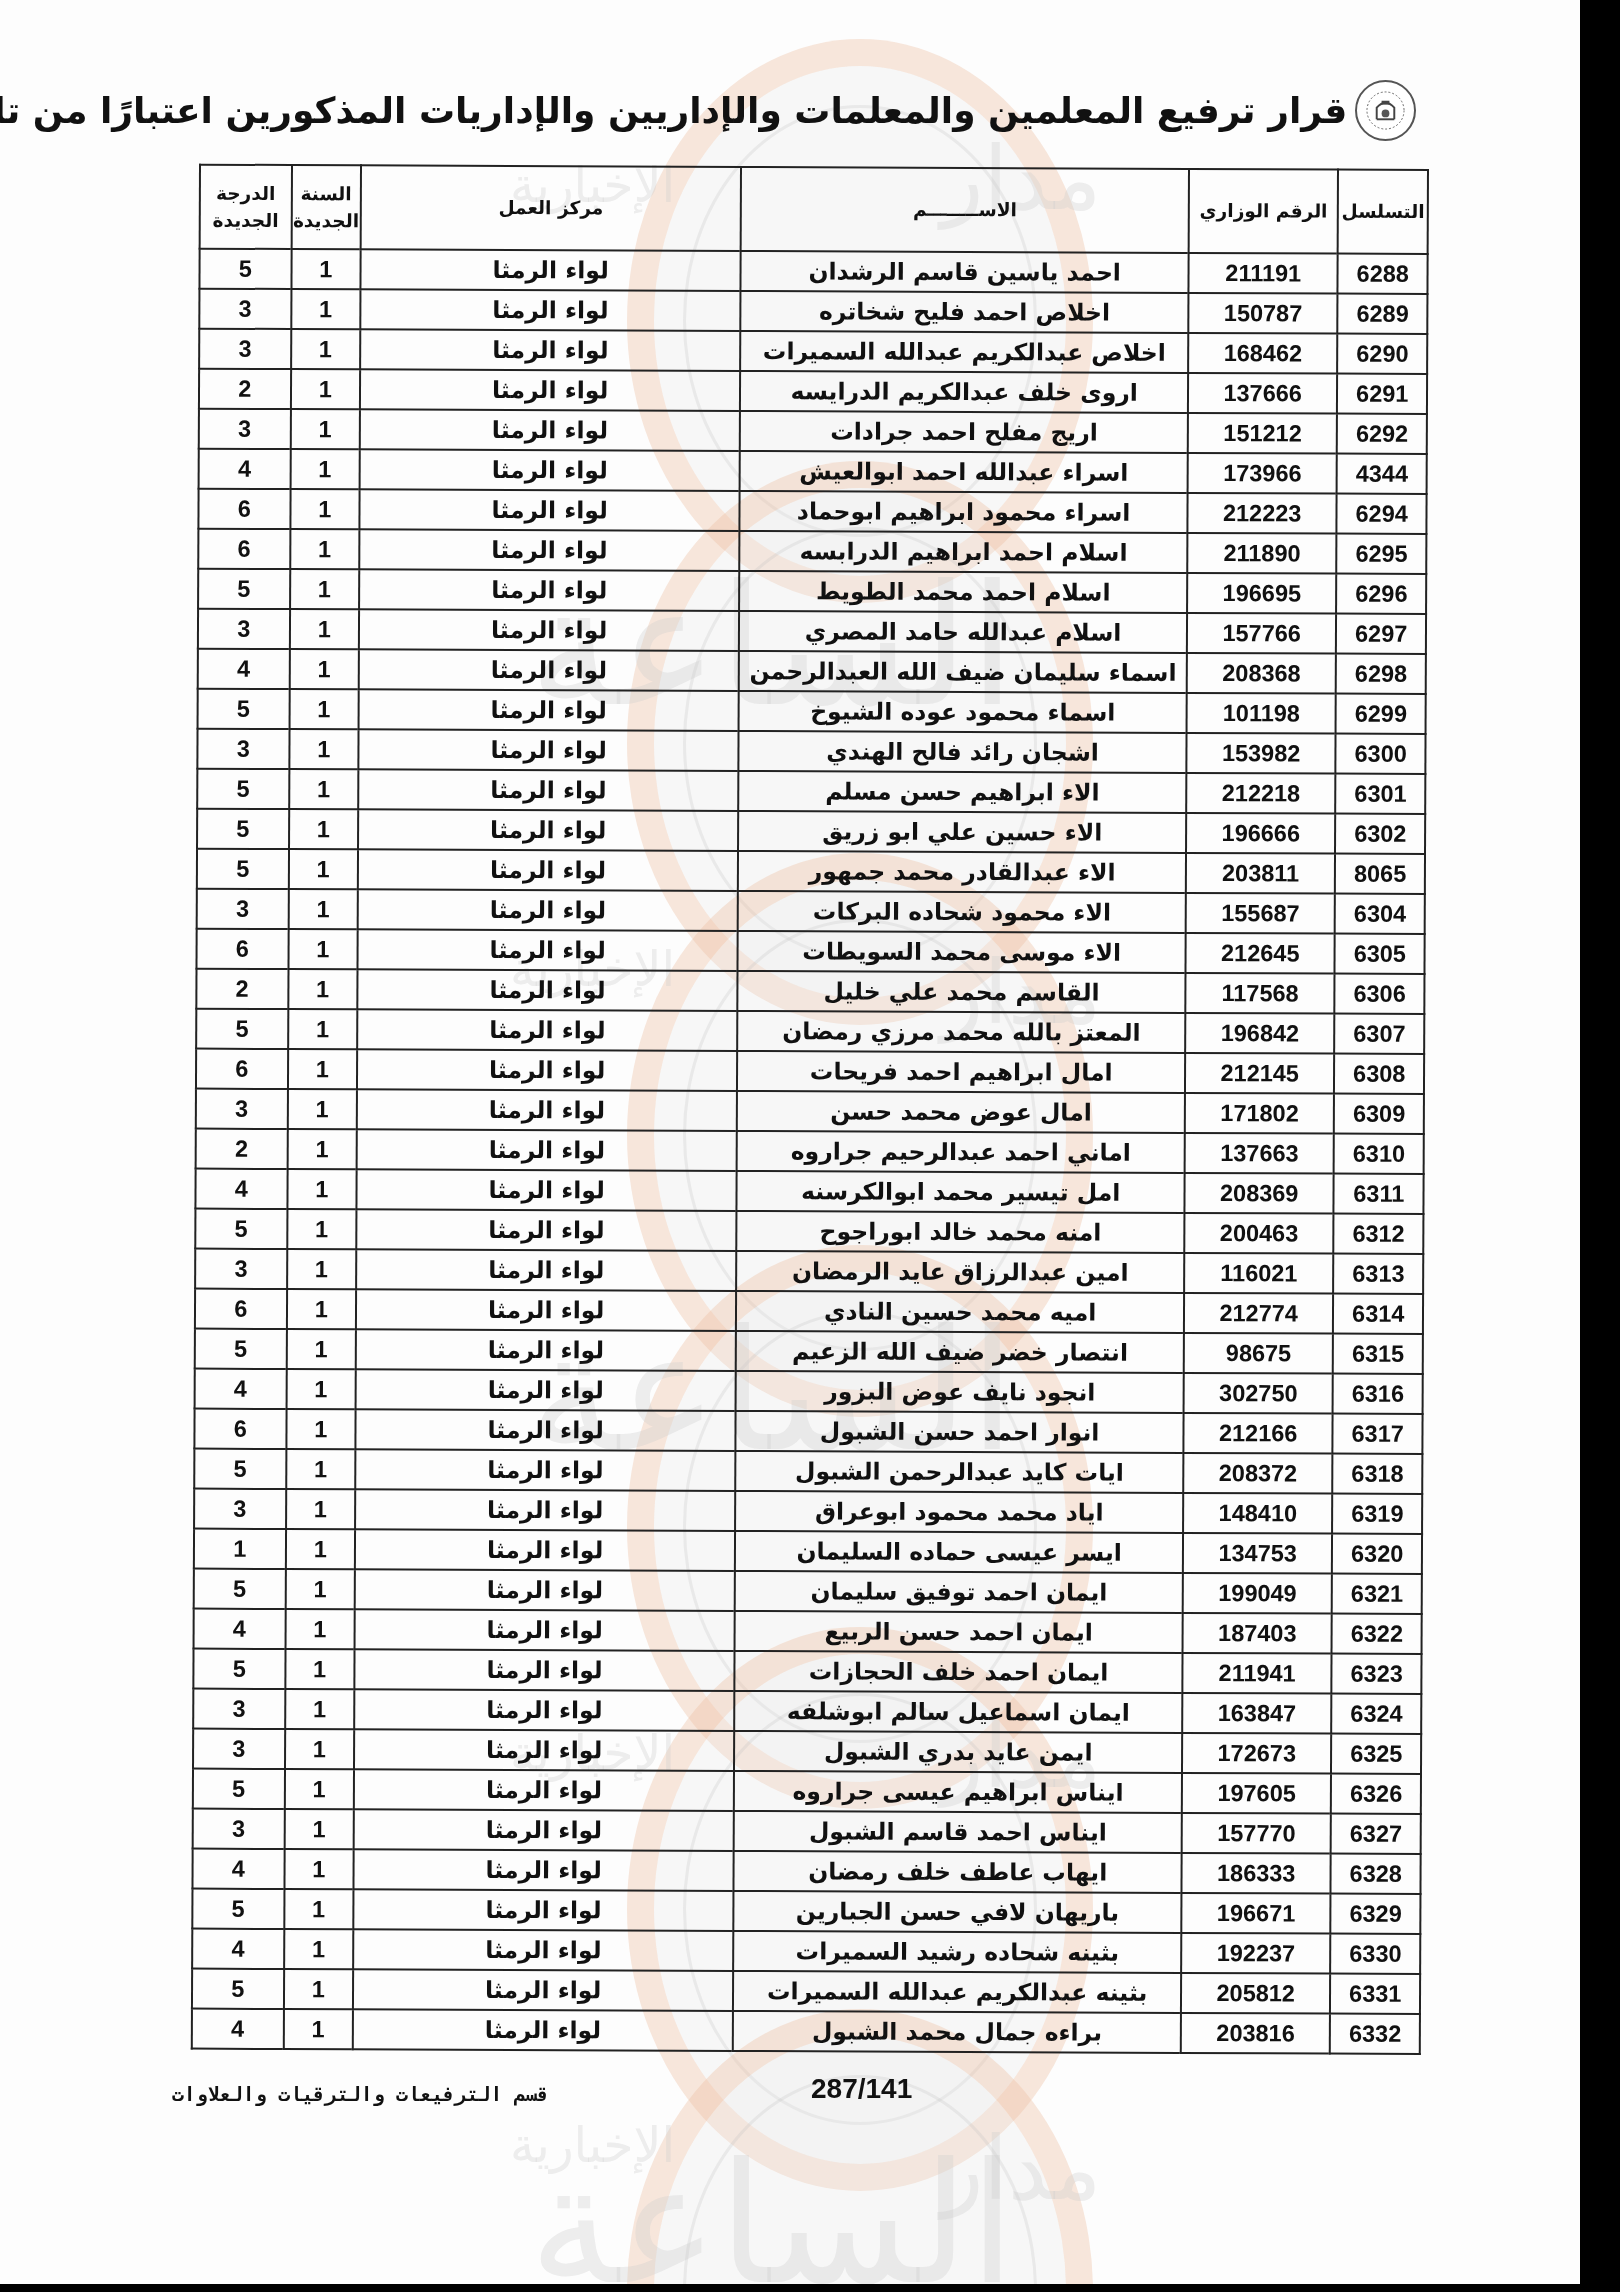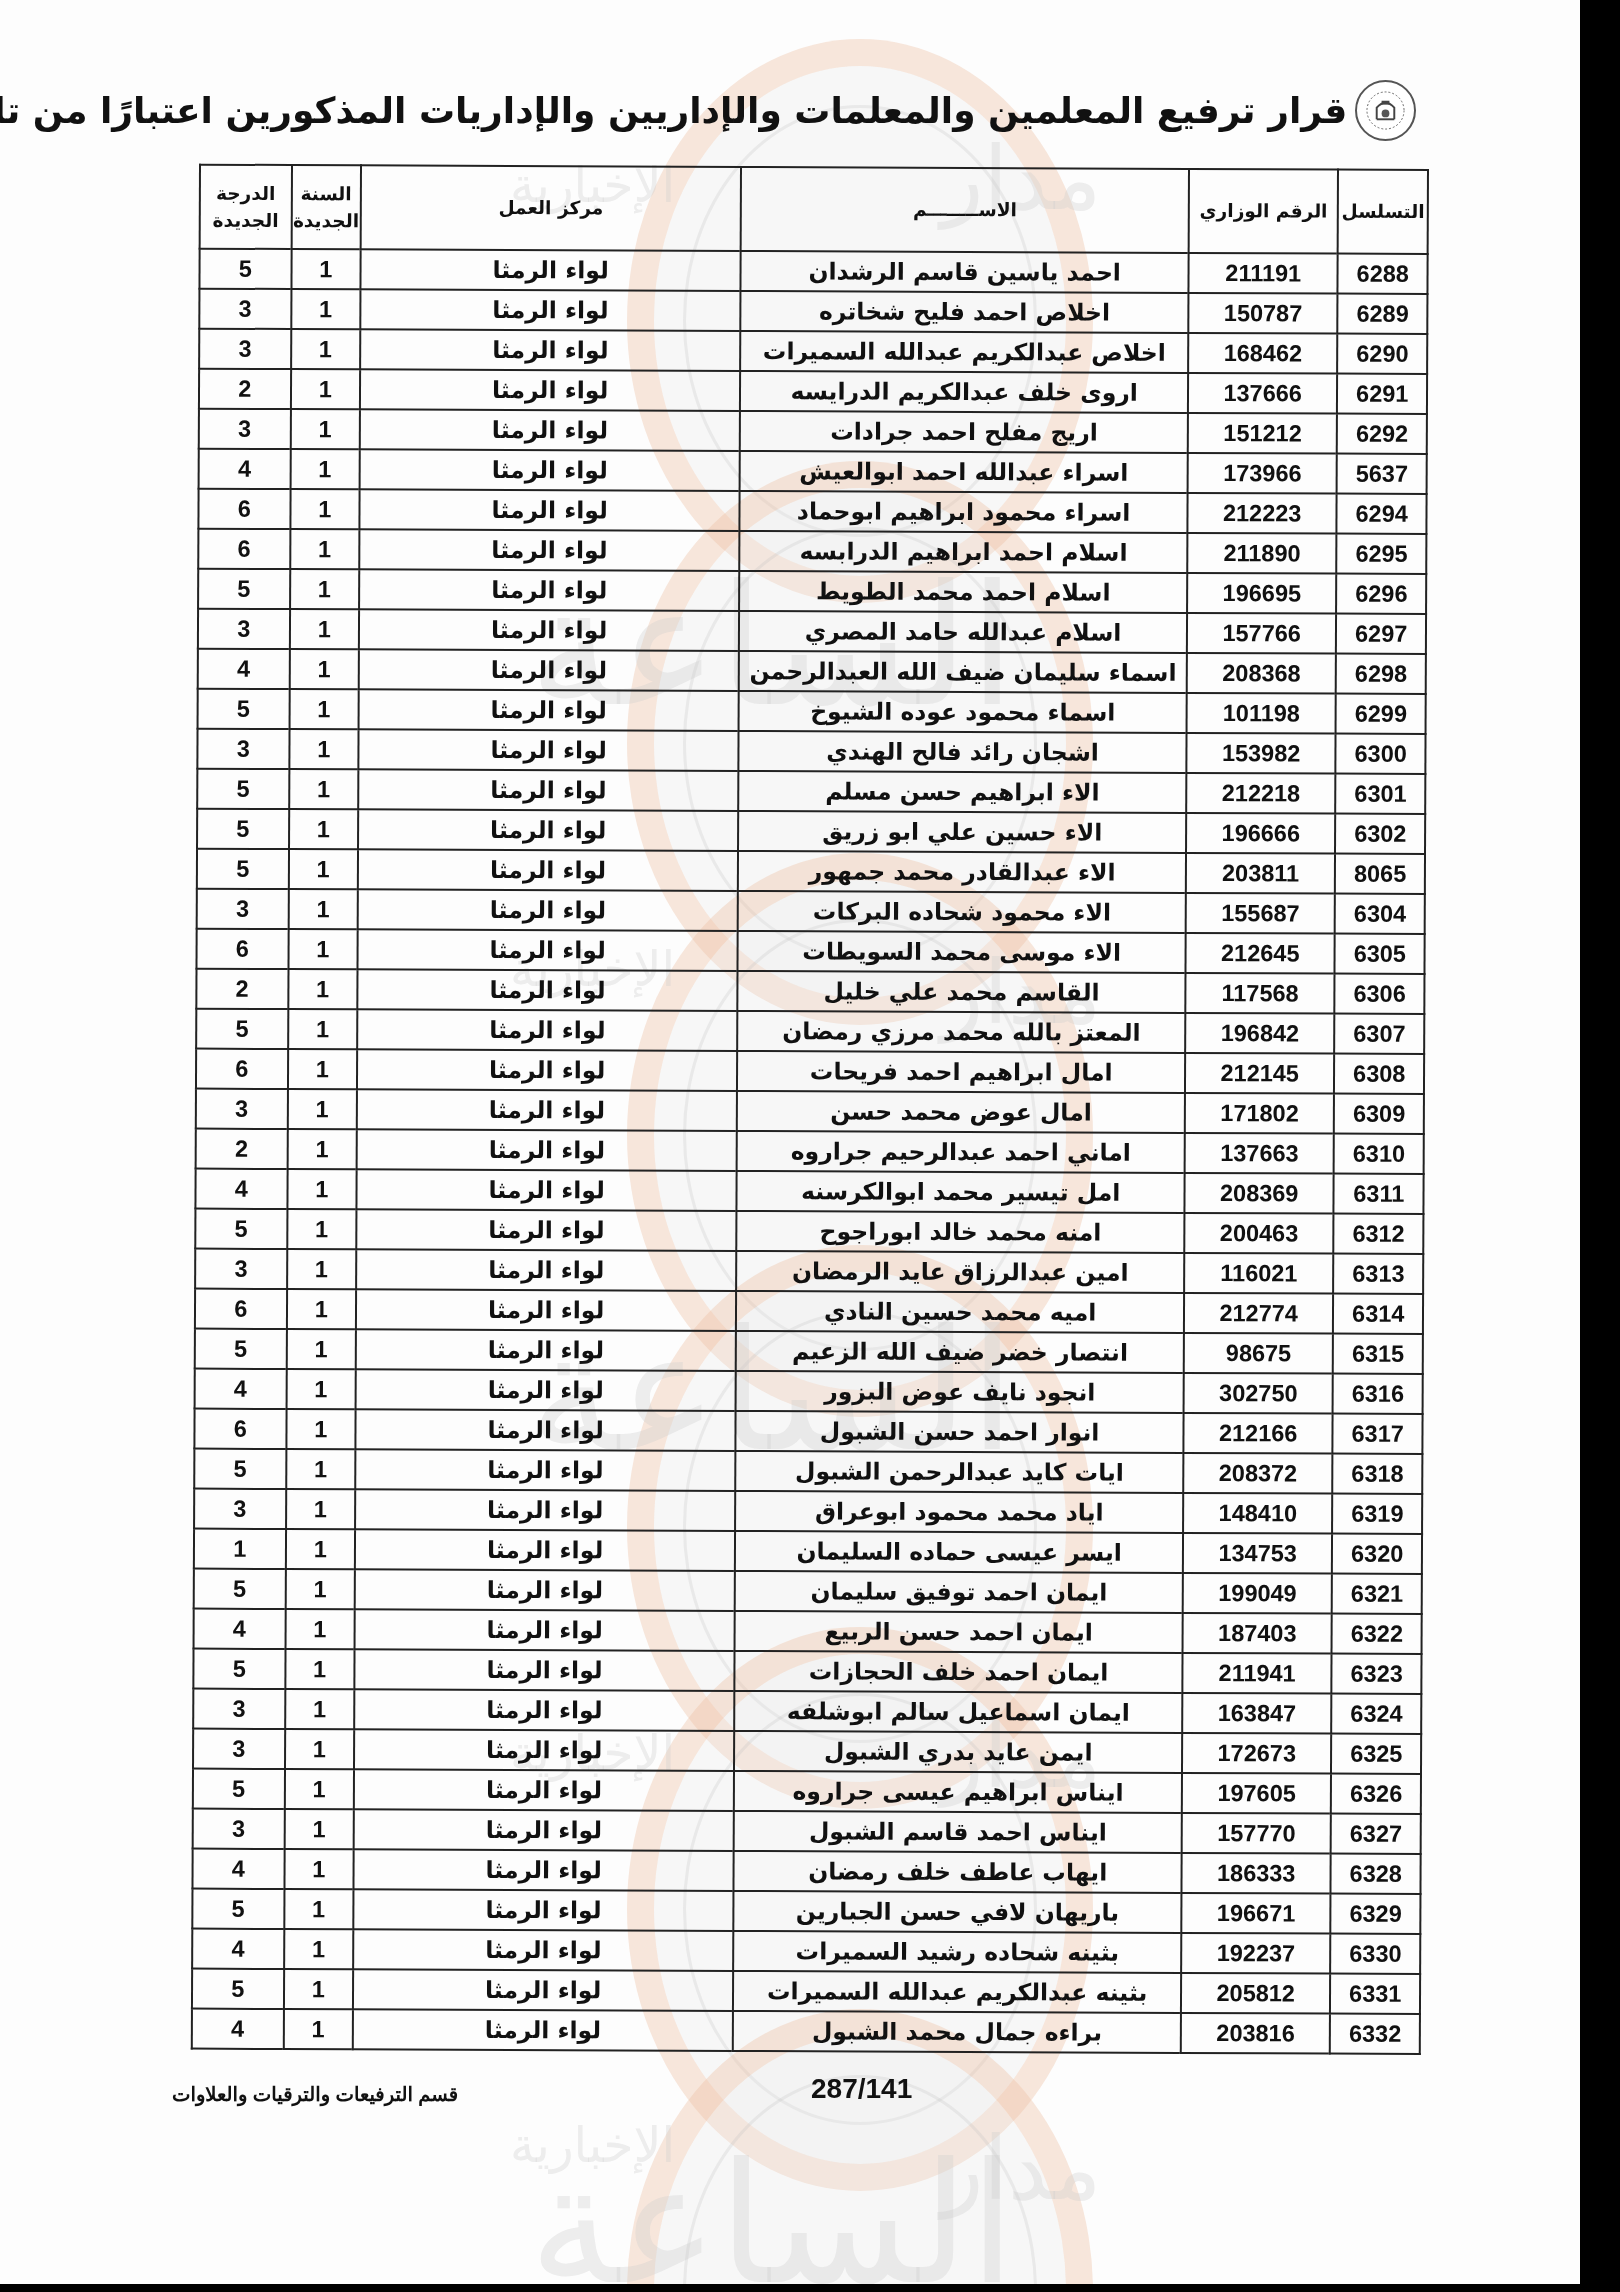--- a/index.html
+++ b/index.html
@@ -62,21 +62,21 @@
   td.name, td.center { font-family:"DejaVu Sans", sans-serif; font-weight:bold; font-size:19.6px; }
   .c-seq { width:86px; }
   .c-id { width:145px; }
   .c-name { width:438px; }
   .c-center { width:372px; }
   .c-year { width:57px;margin-top:20px; }
   .c-grade { width:88px; }
   
   .footer-dept {
     position:absolute; left:172px; top:2083px; direction:rtl;
-    font-family:Liberation Sans, sans-serif; font-weight:bold; font-size:19.6px; color:#111;
+    font-family:Liberation Mono, monospace; font-weight:bold; font-size:19.6px; color:#111;
   }
   .footer-page {
     position:absolute; left:787px; top:2073px;
     font-family:"Liberation Sans", sans-serif; font-weight:bold; font-size:28px; color:#111;margin-left:24px;
   }
 </style>
 </head>
 <body>
 
 <div class="page">
@@ -171,21 +171,21 @@
         </tr>
         <tr>
           <td class="num">6292</td>
           <td class="num">151212</td>
           <td class="name">اريج مفلح احمد جرادات</td>
           <td class="center">لواء الرمثا</td>
           <td class="num">1</td>
           <td class="num">3</td>
         </tr>
         <tr>
-          <td class="num">5637</td>
+          <td class="num">4344</td>
           <td class="num">173966</td>
           <td class="name">اسراء عبدالله احمد ابوالعيش</td>
           <td class="center">لواء الرمثا</td>
           <td class="num">1</td>
           <td class="num">4</td>
         </tr>
         <tr>
           <td class="num">6294</td>
           <td class="num">212223</td>
           <td class="name">اسراء محمود ابراهيم ابوحماد</td>

